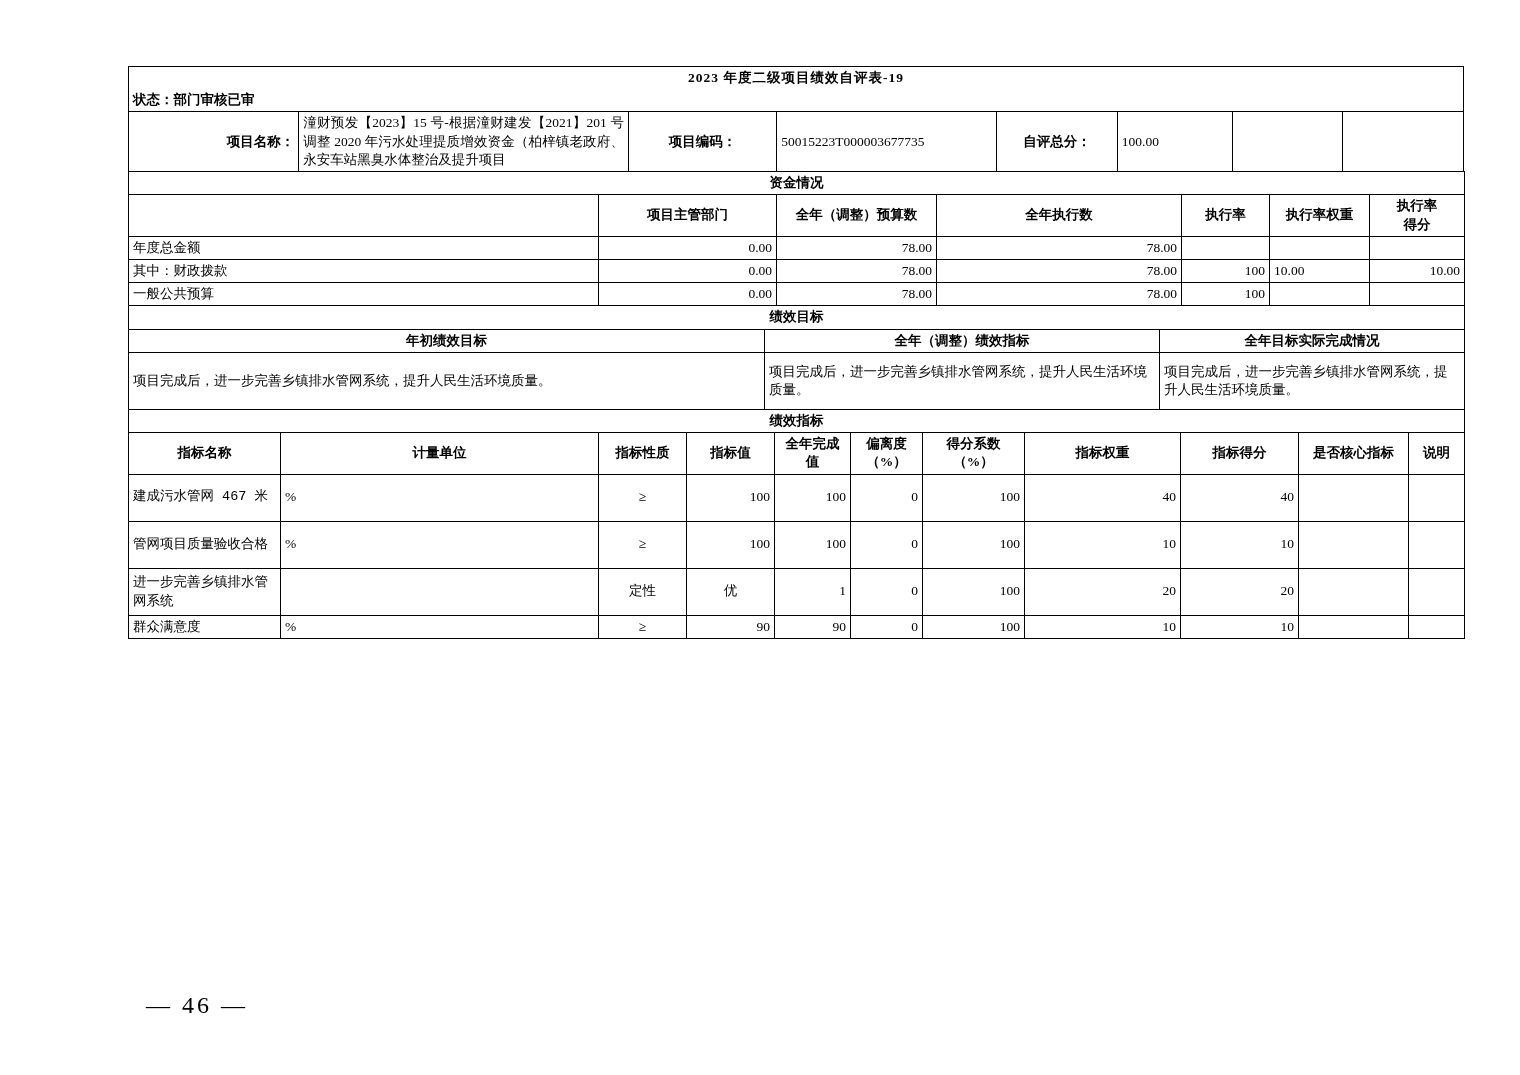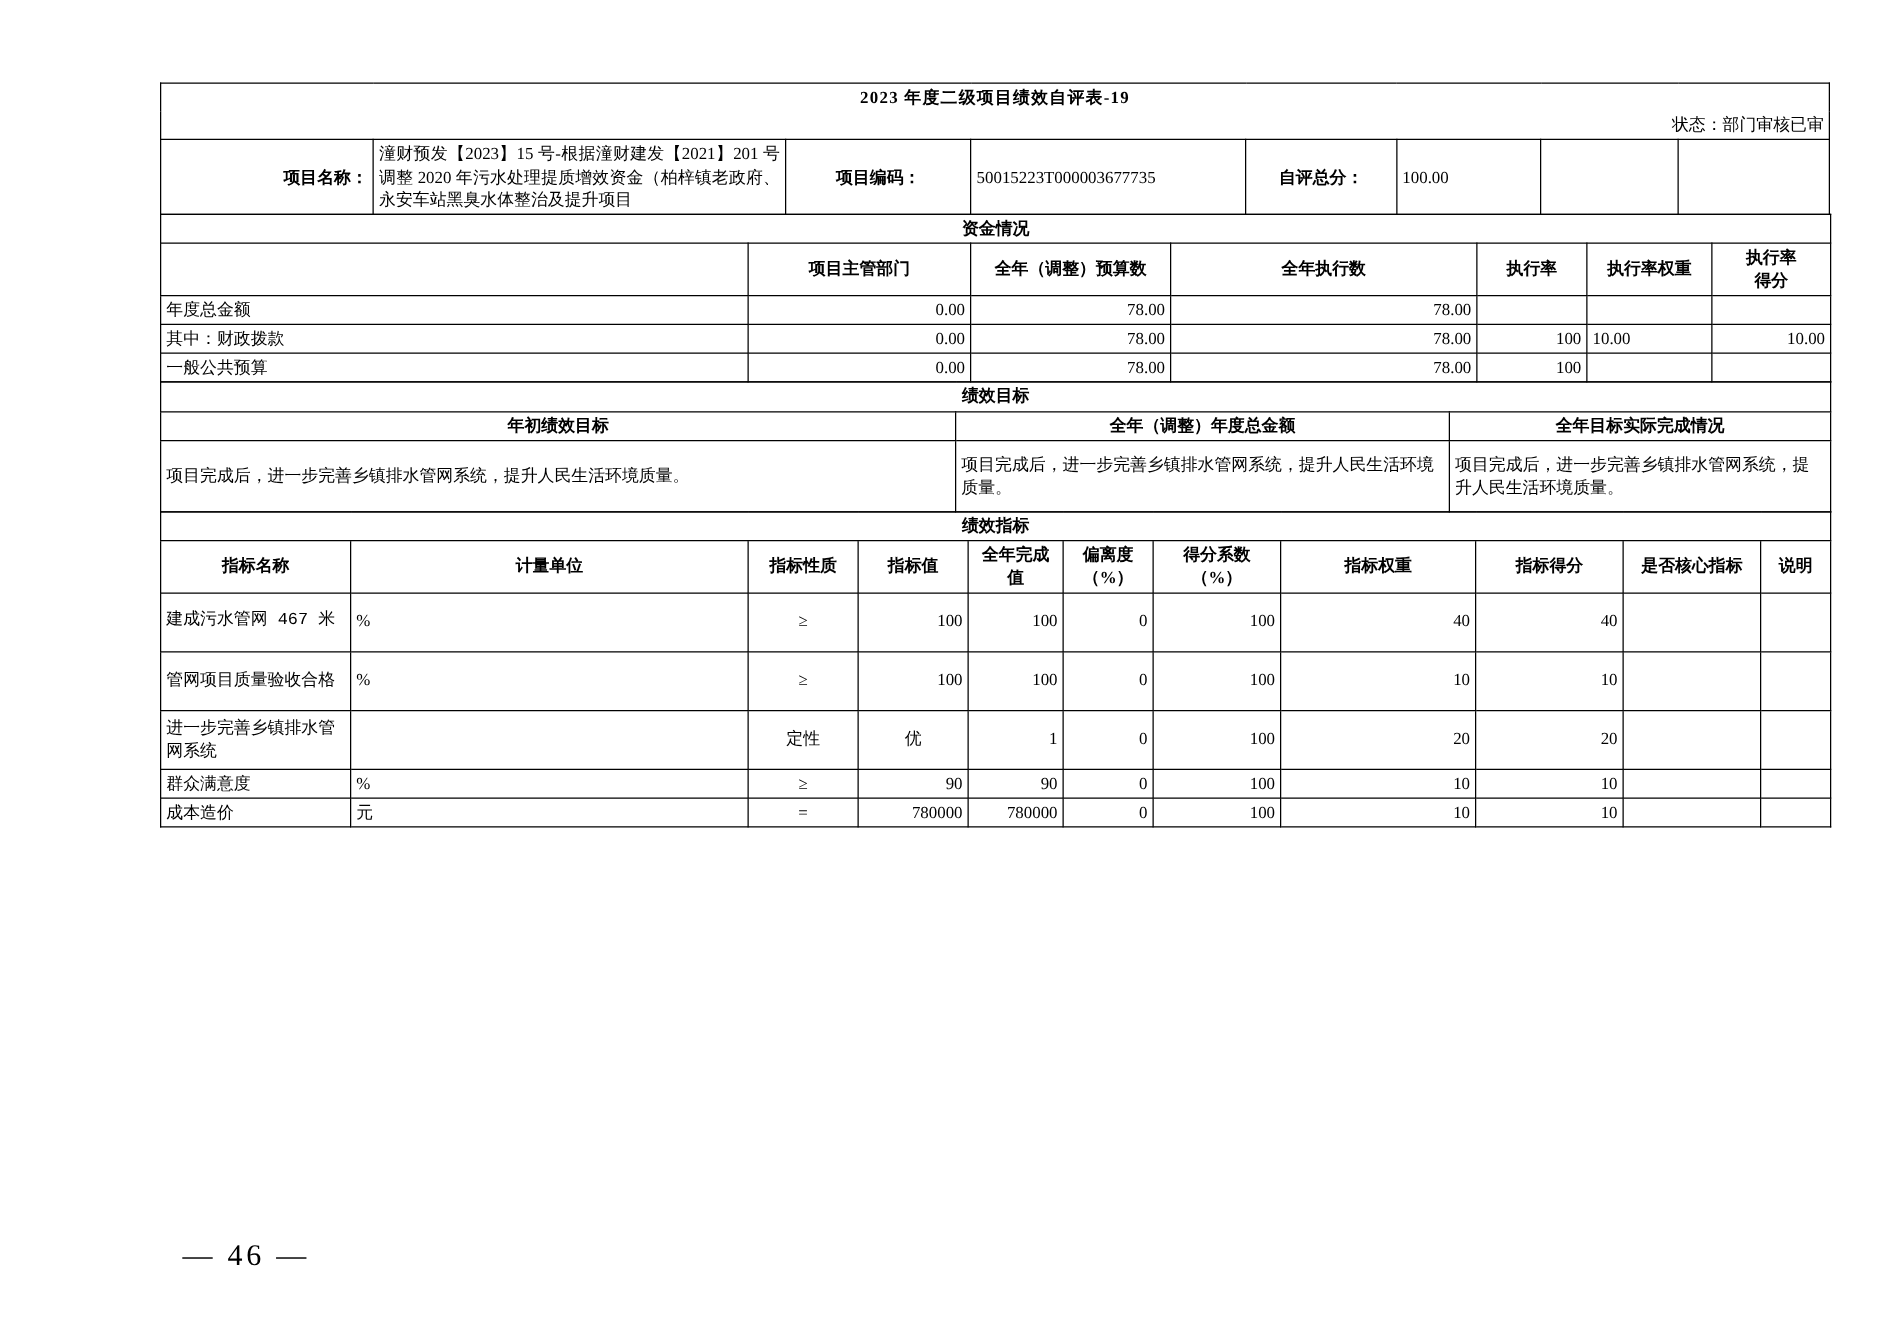--- a/index.html
+++ b/index.html
@@ -44,23 +44,23 @@
     border-bottom: none !important;
     text-align: center;
     font-size: 26px;
     font-weight: bold;
     padding: 14px 0 10px 0;
     letter-spacing: 1px;
   }
   .status-cell {
     border: 1px solid #000;
     border-top: none !important;
-    text-align: right;
+    text-align: left;
     font-size: 13.5px;
-    font-weight: normal;
+    font-weight: bold;
     padding: 4px 6px 4px 0;
   }
   .lbl {
     text-align: right;
     font-weight: bold;
     white-space: nowrap;
   }
   .lbl-center {
     text-align: center;
     font-weight: bold;
@@ -217,21 +217,21 @@
         <col style="width:636px">
         <col style="width:395px">
         <col style="width:305px">
       </colgroup>
       <tbody>
           <tr>
         <td colspan="3" class="band">绩效目标</td>
       </tr>
       <tr>
         <td class="hdr">年初绩效目标</td>
-        <td class="hdr">全年（调整）年度总金额</td>
+        <td class="hdr">全年（调整）绩效指标</td>
         <td class="hdr">全年目标实际完成情况</td>
       </tr>
       <tr>
         <td class="goal" style="height:52px;">项目完成后，进一步完善乡镇排水管网系统，提升人民生活环境质量。</td>
         <td class="goal">项目完成后，进一步完善乡镇排水管网系统，提升人民生活环境质量。</td>
         <td class="goal">项目完成后，进一步完善乡镇排水管网系统，提升人民生活环境质量。</td>
       </tr>
     </tbody>
       </table>
 
@@ -316,32 +316,19 @@
         <td class="rt">90</td>
         <td class="rt">90</td>
         <td class="rt">0</td>
         <td class="rt">100</td>
         <td class="rt">10</td>
         <td class="rt">10</td>
         <td class="ctr"></td>
         <td class="ctr"></td>
       </tr>
 
-      <tr>
-        <td class="ind-name">成本造价</td>
-        <td class="unit">元</td>
-        <td class="ctr">=</td>
-        <td class="rt">780000</td>
-        <td class="rt">780000</td>
-        <td class="rt">0</td>
-        <td class="rt">100</td>
-        <td class="rt">10</td>
-        <td class="rt">10</td>
-        <td class="ctr"></td>
-        <td class="ctr"></td>
-      </tr>
     </tbody>
       </table>
 
   </div>
 
   <div class="pgnum">— 46 —</div>
 </div>
 
 </body></html>

